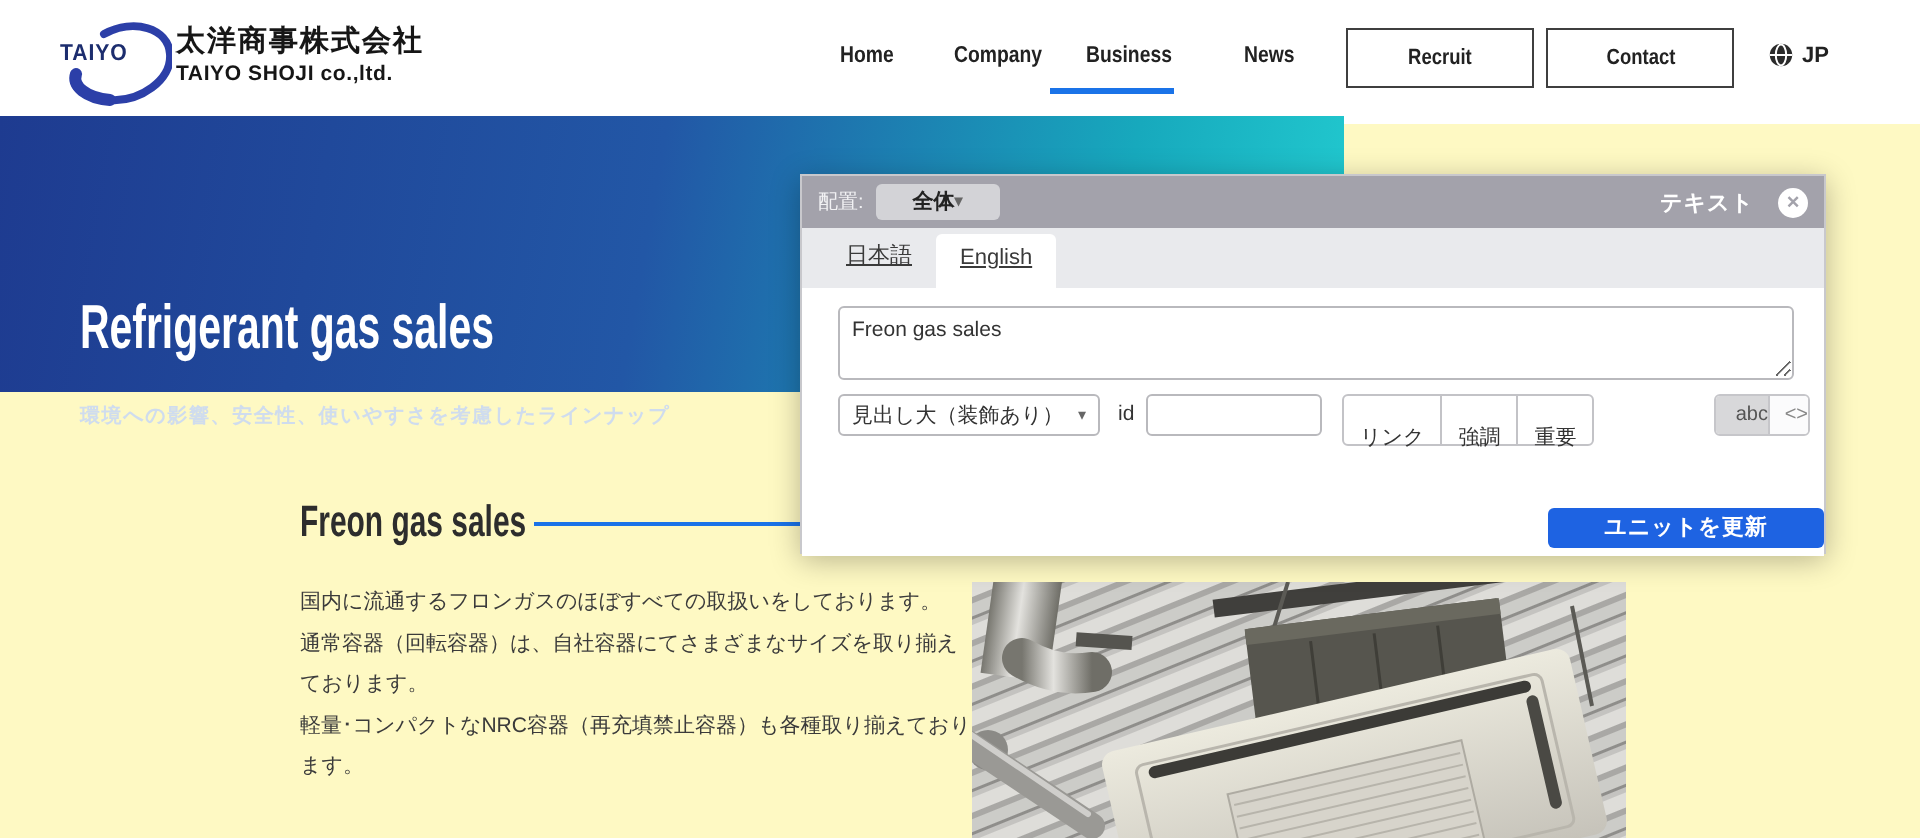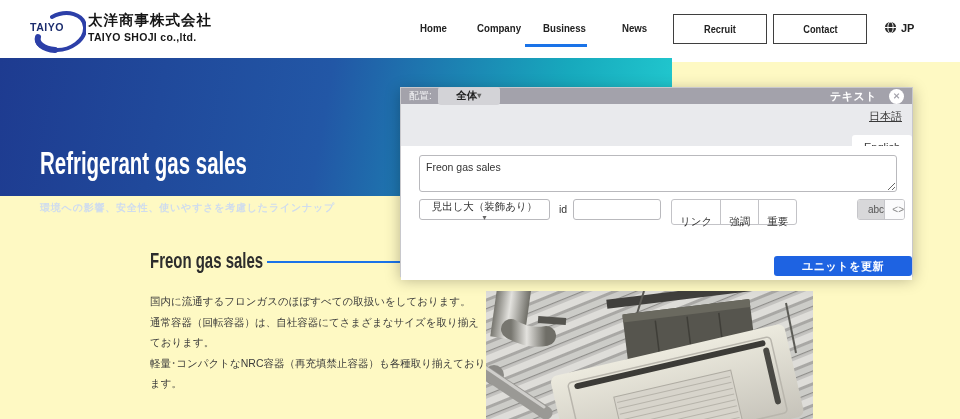--- a/index.html
+++ b/index.html
@@ -26,33 +26,33 @@
 
   
   .sec-heading{position:absolute;left:150px;top:248px;font-size:22px;font-weight:bold;color:#2d2d2d;white-space:nowrap;transform:scaleX(.68);transform-origin:left center;}
   .heading-rule{position:absolute;left:267px;top:261px;width:252px;height:2px;background:#1a73e8;z-index:1;}
   .body-text{position:absolute;left:150px;top:291px;width:338px;font-size:10.5px;line-height:20.5px;color:#3b3b3b;}
   .body-text p{margin:0;}
   .photo{position:absolute;left:486px;top:291px;width:327px;height:128px;overflow:hidden;background:#d7d6d2;}
 
   
   .dialog{position:absolute;left:400px;top:87px;width:513px;height:190px;background:#fff;border:1px solid #c8c8cc;box-shadow:0 3px 14px rgba(0,0,0,.28);z-index:20;}
-  .dlg-header{height:16px;background:#a3a2ab;display:flex;align-items:center;padding:0 8px;gap:6px;cursor:move;}
+  .dlg-header{height:26px;background:#a3a2ab;display:flex;align-items:center;padding:0 8px;gap:6px;cursor:move;}
   .dlg-place-label{font-size:10px;color:#f2f2f4;}
   .dlg-place-select{width:62px;height:18px;background:#d3d3d7;border-radius:3px;display:flex;align-items:center;justify-content:center;padding:0 6px;font-size:10.5px;font-weight:bold;color:#222;cursor:pointer;}
   .caret{font-size:8px;color:#666;line-height:1;}
   .dlg-spacer{flex:1;}
   .dlg-type{font-size:11px;font-weight:bold;color:#fff;letter-spacing:.5px;}
   .dlg-close{width:15px;height:15px;border-radius:50%;background:#fff;color:#a3a2ab;font-size:8.5px;font-weight:bold;display:flex;align-items:center;justify-content:center;margin-left:6px;cursor:pointer;}
-  .dlg-tabs{height:42px;background:#e9eaed;display:flex;align-items:flex-end;padding-left:12px;gap:2px;flex-direction:column;}
+  .dlg-tabs{height:30px;background:#e9eaed;display:flex;align-items:flex-end;padding-left:12px;gap:2px;}
   .dlg-tab{font-size:11px;color:#3a3a3a;text-decoration:underline;padding:5px 10px 9px;cursor:pointer;}
   .dlg-tab.active{background:#fff;border-radius:3px 3px 0 0;padding:6px 12px 9px;}
   .dlg-body{position:relative;height:134px;background:#fff;}
   .dlg-textarea{position:absolute;left:18px;top:9px;width:478px;height:37px;border:1px solid #b9b9bd;border-radius:3px;font-size:10.5px;color:#333;padding:5px 6px;resize:both;line-height:1.3;}
-  .unit-style-select{position:absolute;left:18px;top:53px;width:131px;height:21px;border:1px solid #b9b9bd;border-radius:3px;background:#fff;display:flex;align-items:center;justify-content:space-between;padding:0 6px;font-size:10.5px;color:#333;cursor:pointer;white-space:nowrap;flex-direction:column;}
+  .unit-style-select{position:absolute;left:18px;top:53px;width:131px;height:21px;border:1px solid #b9b9bd;border-radius:3px;background:#fff;display:flex;align-items:center;justify-content:space-between;padding:0 6px;font-size:10.5px;color:#333;cursor:pointer;white-space:nowrap;}
   .id-label{position:absolute;left:158px;top:53px;line-height:21px;font-size:10.5px;color:#333;}
   .id-input{position:absolute;left:172px;top:53px;width:88px;height:21px;border:1px solid #b9b9bd;border-radius:3px;font-size:10.5px;padding:0 5px;color:#333;}
   .fmt-group{position:absolute;left:270px;top:53px;display:flex;}
   .fmt-btn{height:21px;padding:12px 8px;font-size:10.5px;background:#fff;border:1px solid #c3c3c7;color:#333;margin-left:-1px;line-height:19px;cursor:pointer;white-space:nowrap;}
   .fmt-btn:first-child{border-radius:3px 0 0 3px;margin-left:0;}
   .fmt-btn:last-child{border-radius:0 3px 3px 0;}
   .mode-group{position:absolute;left:456px;top:53px;display:flex;border:1px solid #c6c6ca;border-radius:3px;overflow:hidden;height:21px;}
   .mode-btn{width:26px;font-size:10px;text-align:right;line-height:19px;cursor:pointer;}
   .mode-btn.active{background:#d8d8da;color:#555;}
   .mode-btn.inactive{background:#fbfbfc;color:#888;width:20px;border-left:1px solid #c6c6ca;}

